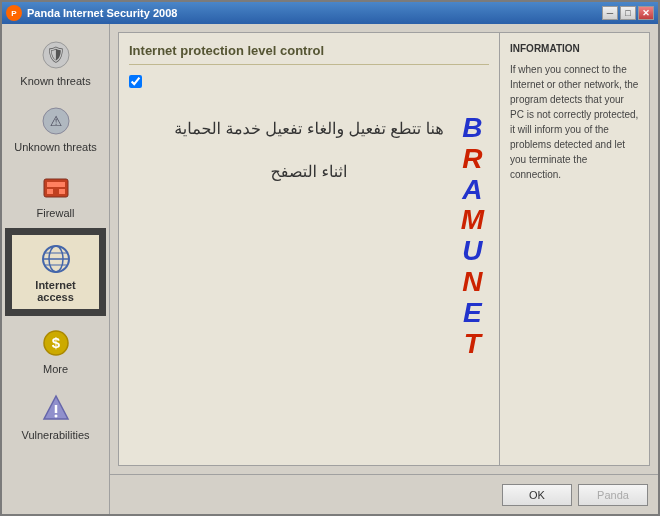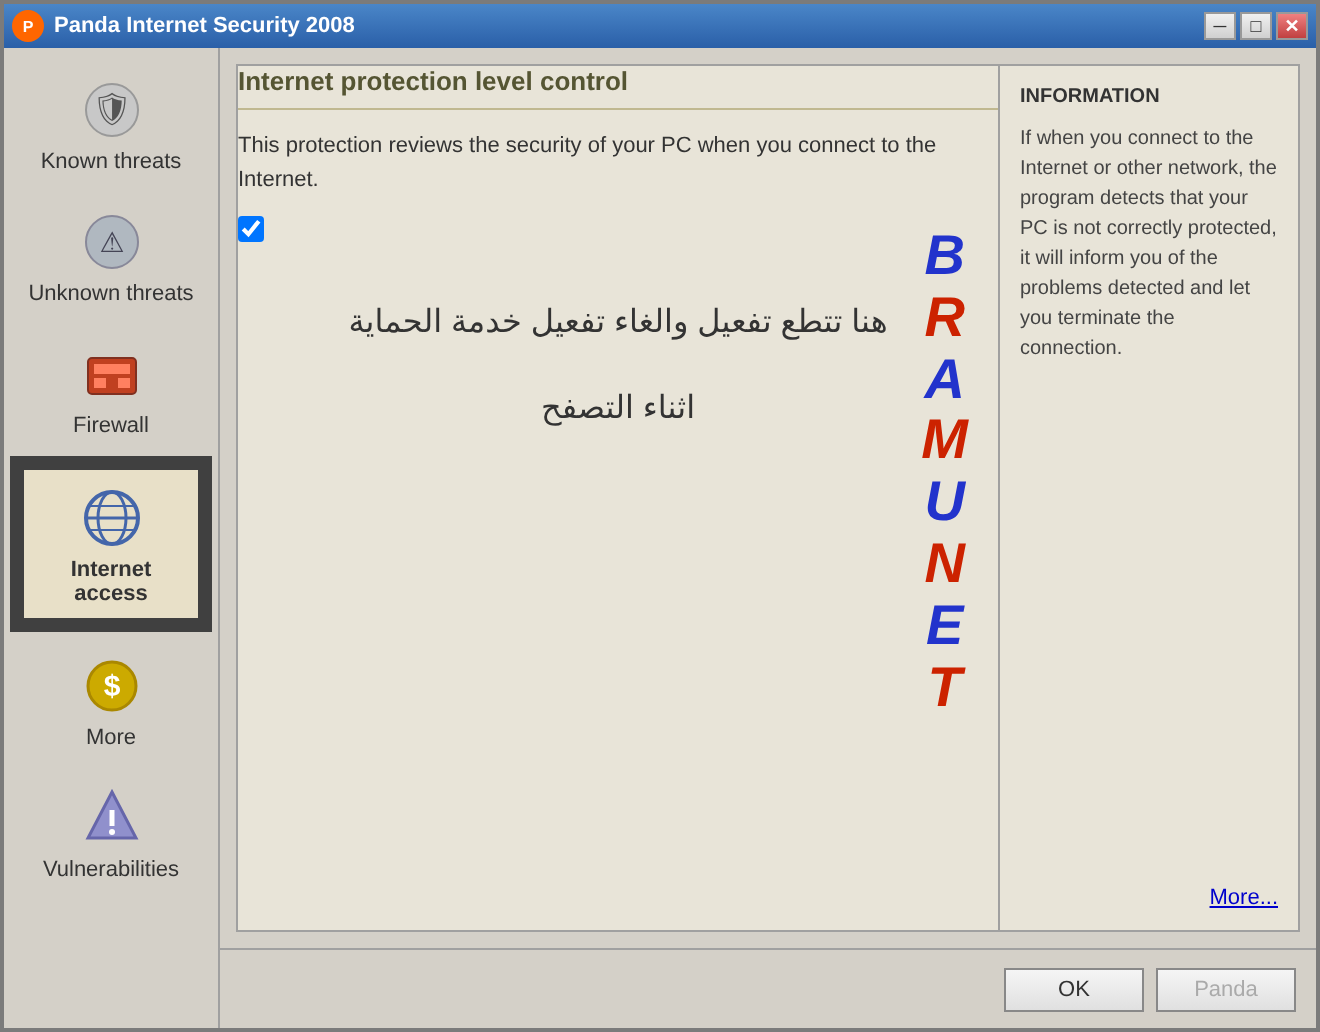--- a/index.html
+++ b/index.html
@@ -131,20 +131,21 @@
       display: flex;
       gap: 0;
       padding: 8px;
       overflow: hidden;
     }
 
     .main-panel {
       flex: 1;
       background: #e8e4d8;
       border: 1px solid #a0a0a0;
+      padding: 10px;
       display: flex;
       flex-direction: column;
       position: relative;
     }
 
     .panel-title {
       font-size: 13px;
       font-weight: bold;
       color: #555533;
       margin-bottom: 10px;
@@ -359,21 +360,20 @@
         <span>Vulnerabilities</span>
       </div>
 
     </div>
 
     <div class="right-content">
       <div class="content-panel">
 
         <div class="main-panel">
           <div class="panel-title">Internet protection level control</div>
-          <div class="panel-description">This protection reviews the security of your PC when you connect to the Internet.</div>
 
           <div class="checkbox-row">
             <input type="checkbox" id="enable-cb" checked="" style="">
           </div>
 
           <div class="arabic-text">
             <div>هنا تتطع تفعيل والغاء تفعيل خدمة الحماية</div>
             <div>اثناء التصفح</div>
           </div>
 
@@ -385,21 +385,20 @@
             <span class="logo-u">U</span>
             <span class="logo-n">N</span>
             <span class="logo-e2">E</span>
             <span class="logo-t">T</span>
           </div>
         </div>
 
         <div class="info-panel">
           <div class="info-title">INFORMATION</div>
           <div class="info-text">If when you connect to the Internet or other network, the program detects that your PC is not correctly protected, it will inform you of the problems detected and let you terminate the connection.</div>
-          <div class="more-link">More...</div>
         </div>
 
       </div>
 
       <div class="bottom-bar">
         <button class="dialog-btn">OK</button>
         <button class="dialog-btn" disabled="">Panda</button>
       </div>
     </div>
 

